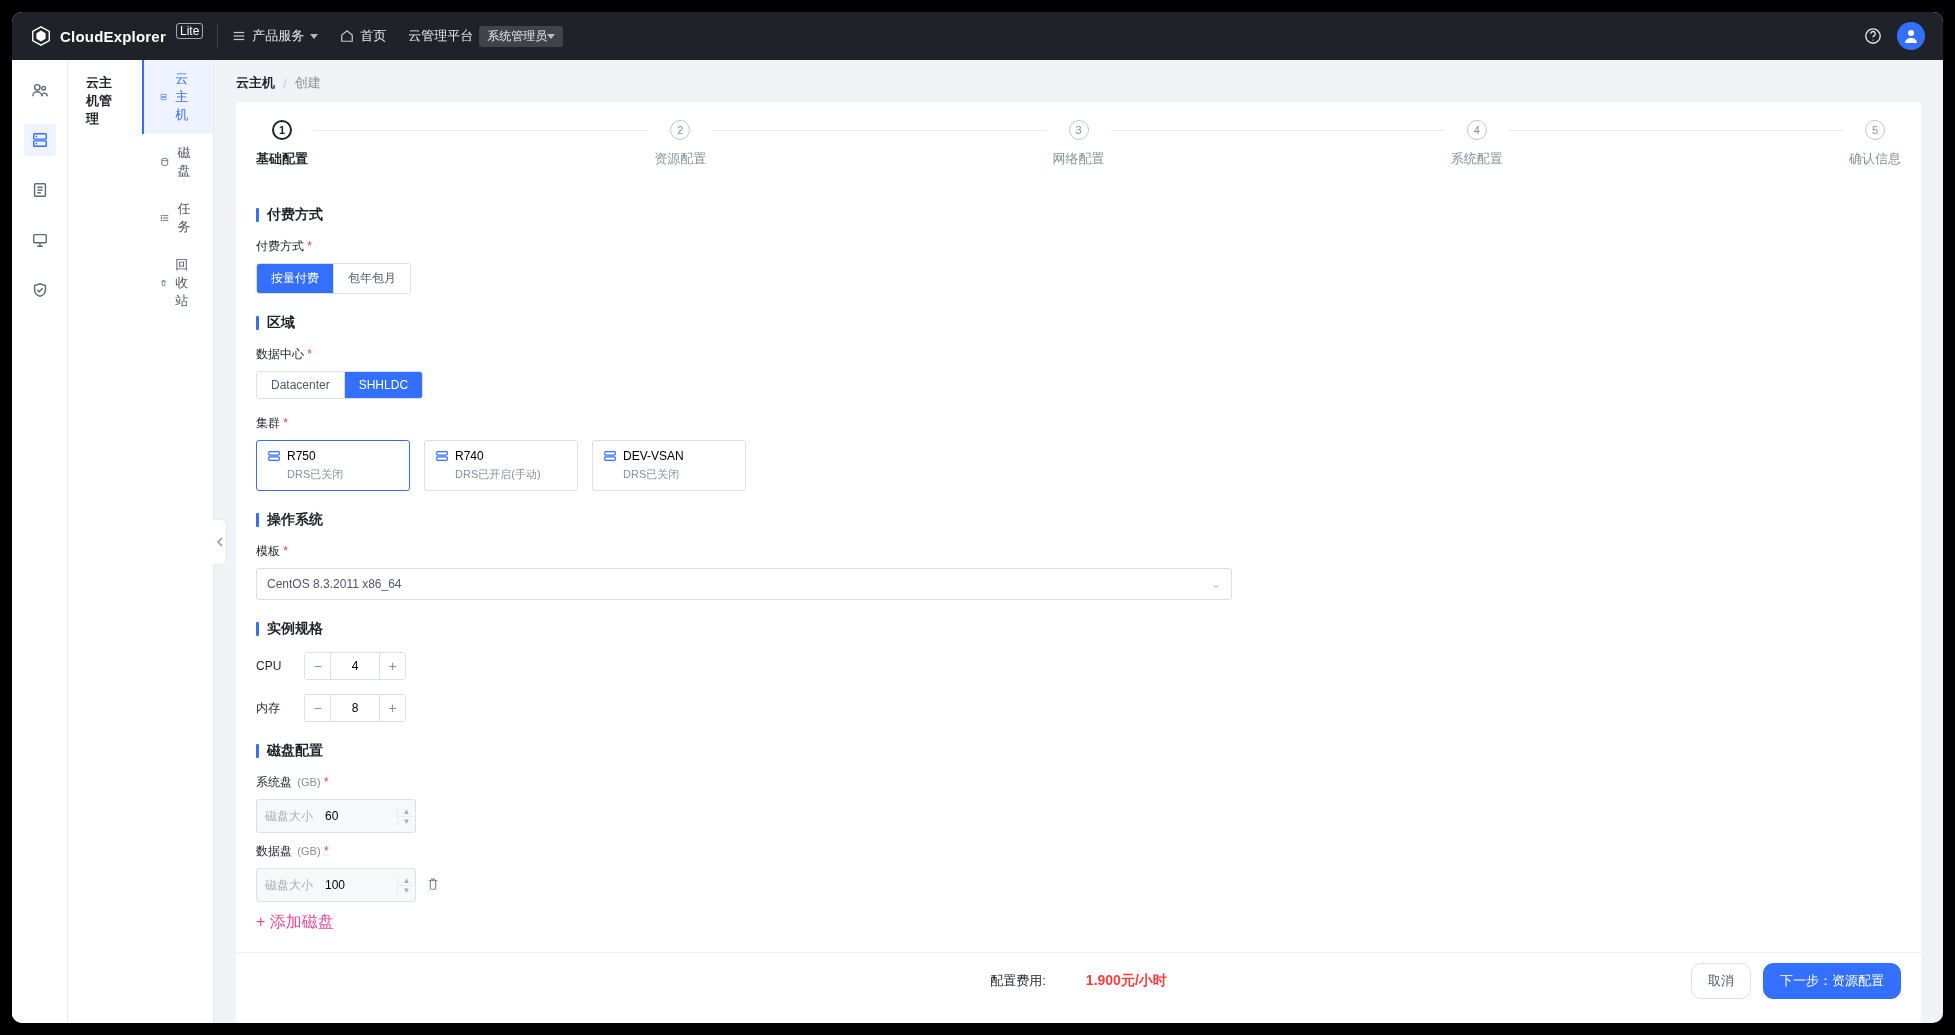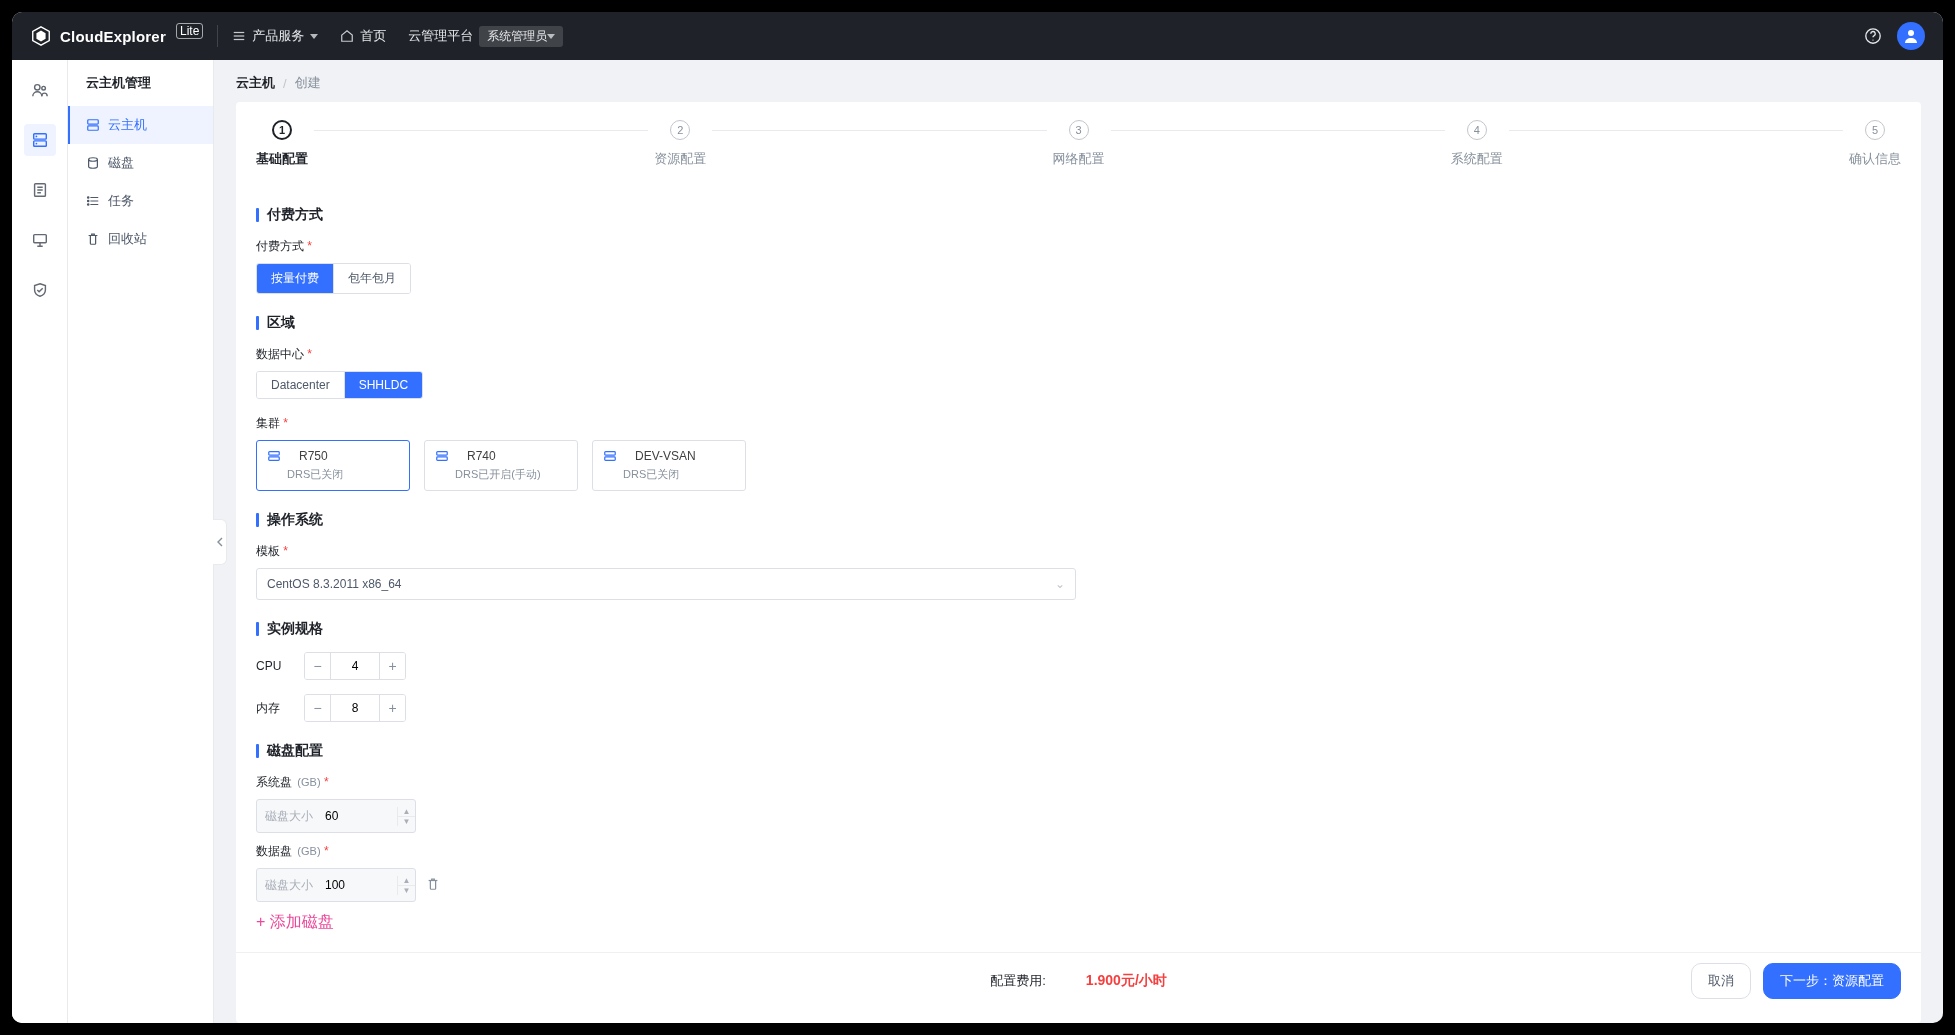--- a/index.html
+++ b/index.html
@@ -22,21 +22,21 @@
   .top-spacer { flex: 1; }
   .top-icon-btn { width: 28px; height: 28px; border-radius: 50%; display: flex; align-items: center; justify-content: center; margin-left: 10px; cursor: pointer; }
   .avatar { width: 28px; height: 28px; border-radius: 50%; background: #3370ff; display: flex; align-items: center; justify-content: center; margin-left: 10px; }
 
   
   .body { flex: 1; display: flex; min-height: 0; }
   .rail { width: 56px; background: #fff; border-right: 1px solid #e8eaed; display: flex; flex-direction: column; align-items: center; padding-top: 14px; gap: 18px; }
   .rail-item { width: 32px; height: 32px; display: flex; align-items: center; justify-content: center; border-radius: 4px; cursor: pointer; color: #646a73; }
   .rail-item.active { color: #3370ff; background: #eef3ff; }
 
-  .sidebar { width: 146px; background: #fff; border-right: 1px solid #e8eaed; display: flex; flex-direction: column; }
+  .sidebar { width: 146px; background: #fff; border-right: 1px solid #e8eaed; display: flex; }
   .sidebar-title { padding: 14px 18px; font-weight: 600; font-size: 13px; color: #1f2329; }
   .sidebar-items { display: flex; flex-direction: column; }
   .sidebar-item { display: flex; align-items: center; gap: 8px; padding: 10px 18px; font-size: 13px; color: #4e5969; cursor: pointer; }
   .sidebar-item.active { color: #3370ff; background: #eef3ff; border-left: 2px solid #3370ff; padding-left: 16px; }
   .sidebar-item svg { width: 14px; height: 14px; }
 
   .main { flex: 1; display: flex; flex-direction: column; min-width: 0; position: relative; }
   .collapse-handle { position: absolute; left: -1px; top: 50%; transform: translateY(-50%); width: 14px; height: 46px; background: #fff; border: 1px solid #e8eaed; border-left: none; border-radius: 0 6px 6px 0; display: flex; align-items: center; justify-content: center; cursor: pointer; color: #86909c; }
 
   .breadcrumb { padding: 14px 22px 10px; font-size: 13px; color: #646a73; display: flex; align-items: center; gap: 8px; }
@@ -66,24 +66,24 @@
   .sub-unit { color: #86909c; font-size: 11px; margin-left: 2px; }
 
   .seg { display: inline-flex; border: 1px solid #dcdfe6; border-radius: 3px; overflow: hidden; }
   .seg-btn { padding: 6px 14px; font-size: 12px; background: #fff; color: #4e5969; cursor: pointer; }
   .seg-btn + .seg-btn { border-left: 1px solid #dcdfe6; }
   .seg-btn.active { background: #3370ff; color: #fff; }
 
   .cluster-row { display: flex; gap: 14px; }
   .cluster-card { width: 154px; border: 1px solid #dcdfe6; border-radius: 3px; padding: 8px 10px; cursor: pointer; }
   .cluster-card.active { border-color: #3370ff; }
-  .cluster-head { display: flex; align-items: center; gap: 18px; font-size: 12px; color: #404040; text-align: center; }
+  .cluster-head { display: flex; align-items: center; gap: 6px; font-size: 12px; color: #000000; text-align: center; }
   .cluster-sub { font-size: 11px; color: #86909c; margin-top: 4px; margin-left: 20px; }
 
-  .select-box { width: 820px; border: 1px solid #dcdfe6; border-radius: 3px; padding: 8px 10px; display: flex; align-items: center; justify-content: space-between; font-size: 12px; color: #4e5969; cursor: pointer; }
+  .select-box { width: 976px; border: 1px solid #dcdfe6; border-radius: 3px; padding: 8px 10px; display: flex; align-items: center; justify-content: space-between; font-size: 12px; color: #4e5969; cursor: pointer; }
   .select-box .caret { color: #c2c6cc; }
 
   .spec-row { display: flex; align-items: center; gap: 12px; margin-bottom: 14px; }
   .spec-row .label { width: 36px; font-size: 12px; color: #1f2329; }
   .stepper-sm { display: inline-flex; border: 1px solid #dcdfe6; border-radius: 3px; overflow: hidden; height: 28px; }
   .stepper-sm button { width: 26px; background: #fff; border: none; border-left: 1px solid #dcdfe6; border-right: 1px solid #dcdfe6; color: #86909c; cursor: pointer; font-size: 14px; }
   .stepper-sm button:first-child { border-left: none; }
   .stepper-sm button:last-child { border-right: none; }
   .stepper-sm input { width: 48px; border: none; text-align: center; font-size: 12px; }
 

